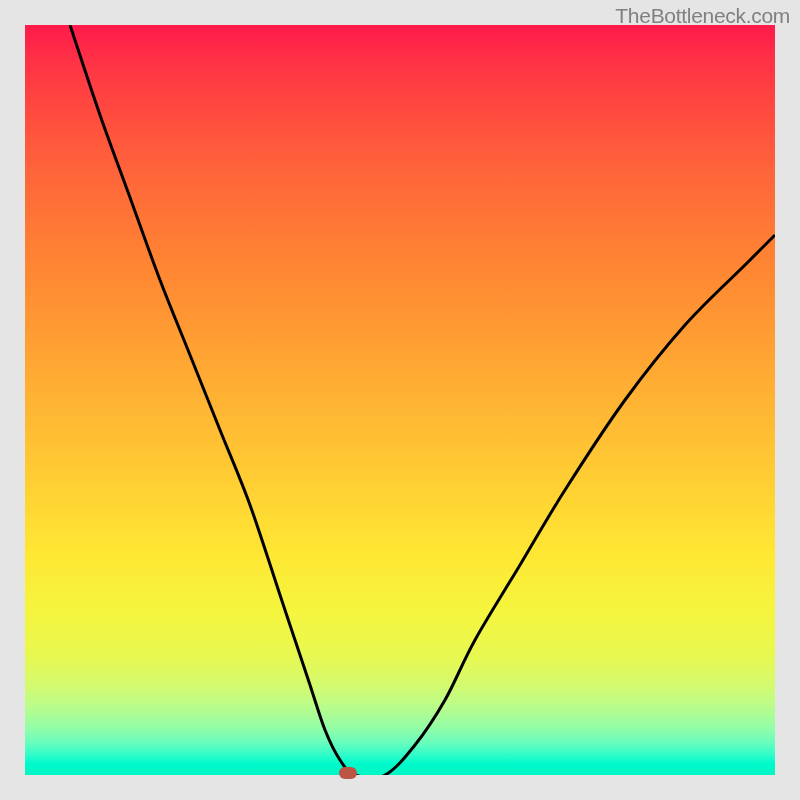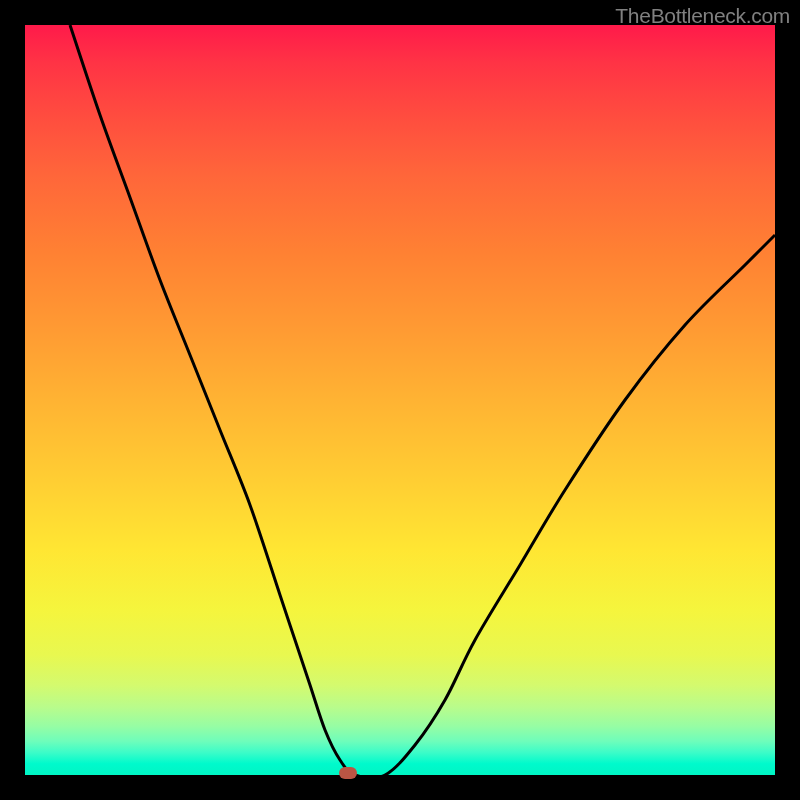--- a/index.html
+++ b/index.html
@@ -7,21 +7,21 @@
     padding: 0;
     width: 800px;
     height: 800px;
     overflow: hidden;
     font-family: Arial, Helvetica, sans-serif;
   }
   .chart-container {
     position: relative;
     width: 800px;
     height: 800px;
-    background: #000000;
+    background: #e5e5e5;
   }
   .plot-area {
     position: absolute;
     left: 25px;
     top: 25px;
     width: 750px;
     height: 750px;
     background: linear-gradient(to bottom,
       #ff1a4a 0%,
       #ff3345 5%,

